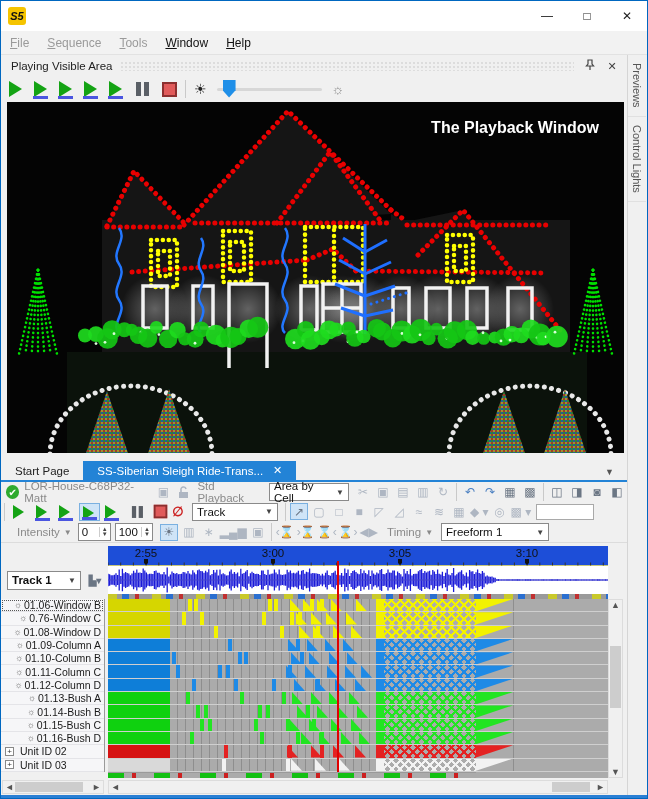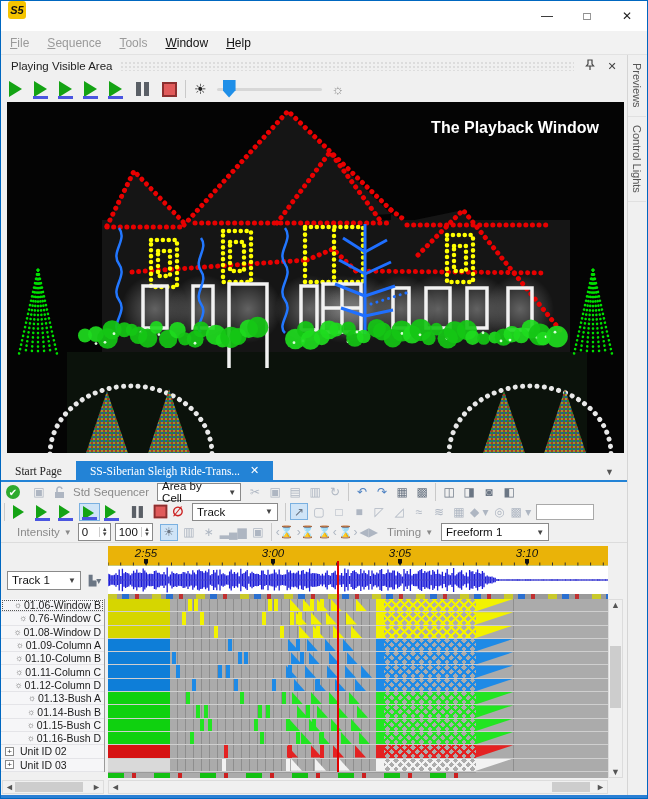--- a/index.html
+++ b/index.html
@@ -2,21 +2,21 @@
 <html><head>
 <meta charset="utf-8">
 <style>
   * { margin:0; padding:0; box-sizing:border-box; }
   html,body { width:648px; height:799px; overflow:hidden; }
   body { font-family:"Liberation Sans", sans-serif; background:#f0f0f0; position:relative;
          border:1px solid #0067c0; }
   .abs { position:absolute; }
 
   
-  #titlebar { left:0; top:0; width:100%; height:30px; background:#ffffff; display:flex; align-items:flex-start; }
+  #titlebar { left:0; top:0; width:100%; height:30px; background:#ffffff; display:flex; align-items:center; }
   #logo { width:18px; height:18px; margin:0 6px 0 7px; background:#f5c400; border-radius:3px;
           color:#111; font-weight:bold; font-style:italic; font-size:11px; display:flex; align-items:center; justify-content:center; }
   #title-text { font-size:12px; color:#111; }
   .winbtns { margin-left:auto; display:flex; height:100%; }
   .winbtn { width:40px; height:100%; display:flex; align-items:center; justify-content:center; font-size:12px; color:#222; }
 
   
   #menubar { left:0; top:30px; width:100%; height:24px; background:#f2f2f2; display:flex; align-items:center; border-bottom:1px solid #e2e2e2;}
   .menu-item { font-size:12px; padding:3px 9px; color:#111; }
   .menu-item.disabled { color:#9a9a9a; }
@@ -45,21 +45,21 @@
 
   
   #scene { left:6px; top:101px; width:617px; height:351px; background:#040404; }
 
   
   #sidestrip { left:626px; top:54px; width:21px; height:745px; background:#f0f0f0; border-left:1px solid #d5d5d5; }
   .vtab { writing-mode:vertical-rl; font-size:11px; color:#555; padding:8px 3px; border-bottom:1px solid #e0e0e0; }
 
   
   #tabrow { left:0; top:458px; width:626px; height:21px; display:flex; align-items:flex-end; }
-  .doctab { font-size:11.5px; padding:3px 14px; color:#222;font-family:Liberation Serif, serif; }
+  .doctab { font-size:11.5px; padding:3px 14px; color:#222; }
   .doctab.active { background:#2383d6; color:#fff; display:flex; gap:10px; align-items:center; }
   .doctab.active .x { font-size:11px; }
   #tabrow-underline { left:0; top:479px; width:626px; height:2px; background:#2383d6; }
   #tab-menu-arrow { left:604px; top:466px; font-size:9px; color:#555; }
 
   
   .tbar { left:0; width:626px; display:flex; align-items:center; font-size:11.5px; color:#8a8a8a; }
   #tb1 { top:482px; height:18px; }
   #tb2 { top:500px; height:21px; }
   #tb3 { top:521px; height:21px; border-bottom:1px solid #dcdcdc; }
@@ -76,23 +76,23 @@
   .spin { background:#fff; border:1px solid #8a8a8a; height:18px; display:flex; align-items:center; margin:0 2px; }
   .spin .val { font-size:11.5px; color:#111; padding:0 3px; min-width:20px; }
   .spin .ud { display:flex; flex-direction:column; font-size:6px; color:#444; border-left:1px solid #ccc; }
   .spin .ud span { padding:0 2px; line-height:5px; }
   .tbox { width:58px; height:16px; background:#fff; border:1px solid #a9a9a9; margin-left:4px; }
   .mini-play { position:relative; width:21px; height:18px; margin-left:2px; }
   .mini-play.sel { background:#cfe4f7; border:1px solid #7ab0e0; }
   .slashed { color:#cc2222; font-size:13px; font-weight:bold; }
 
   
-  #ruler { left:107px; top:545px; width:500px; height:20px; background:#eab308; border-bottom:1px solid #c8c87a;font-style:italic; }
+  #ruler { left:107px; top:545px; width:500px; height:20px; background:#1d4ed8; border-bottom:1px solid #c8c87a; }
   #wave { left:107px; top:565px; width:500px; height:28px; background:#ffffff; }
-  #trackbox { left:0; top:565px; width:104px; height:28px; display:flex; align-items:center; }
+  #trackbox { left:0; top:565px; width:104px; height:28px; display:flex; align-items:center;font-weight:bold; }
   #topstrip { left:107px; top:593px; width:500px; height:5px;
      background:repeating-linear-gradient(90deg,#c9c92a 0 9px,#9a9a9a 9px 14px,#2a6fd0 14px 21px,#9a9a9a 21px 27px,#c03030 27px 31px,#9a9a9a 31px 44px); }
   #playline { left:336px; top:560px; width:2px; height:211px; background:#e00000; z-index:5; }
 
   
   #chanpanel { left:0; top:598px; width:104px; height:173px; background:#f6f6f8; border-right:1px solid #9a9a9a; }
   .chrow { height:13.3px; display:flex; align-items:center; font-size:10.5px; color:#1a1a1a;
            border-bottom:1px solid #e4e4e8; justify-content:flex-end; padding-right:3px; white-space:nowrap; overflow:hidden;}
   .chrow .sun-ico { font-size:9px; color:#666; margin-right:2px; }
   .chrow.unit { justify-content:flex-start; padding-left:4px; }
@@ -389,28 +389,29 @@
     <div class="doctab active">
       <span>SS-Siberian Sleigh Ride-Trans...</span>
       <span class="x">✕</span>
     </div>
   </div>
 <div class="abs" id="tabrow-underline"></div>
 <div class="abs" id="tab-menu-arrow">▼</div>
 
 <div class="abs tbar" id="tb1">
   <div class="check-circle">✔</div>
+  <span>LOR-House-C68P32-Matt</span>
   <span class="ticon" style="margin-left:5px;">▣</span>
   <span class="ticon">
     <svg width="11" height="13" viewBox="0 0 11 13">
         <rect x="1" y="6" width="9" height="6" fill="#aeb6c2"></rect>
         <path d="M3 6V4a2.5 2.5 0 0 1 5-1" stroke="#aeb6c2" stroke-width="1.6" fill="none"></path>
       </svg>
   </span>
-  <span style="margin:0 4px;">Std Sequencer</span>
+  <span style="margin:0 4px;">Std Playback</span>
   <div class="combo" style="width:84px;">
     <span>Area by Cell</span>
       <span class="arr">▼</span>
   </div>
   <span id="tb1-icons" style="display:flex;align-items:center;">
       <span class="ticon">✂</span>
       <span class="ticon">▣</span>
       <span class="ticon">▤</span>
       <span class="ticon">▥</span>
       <span class="ticon">↻</span>

